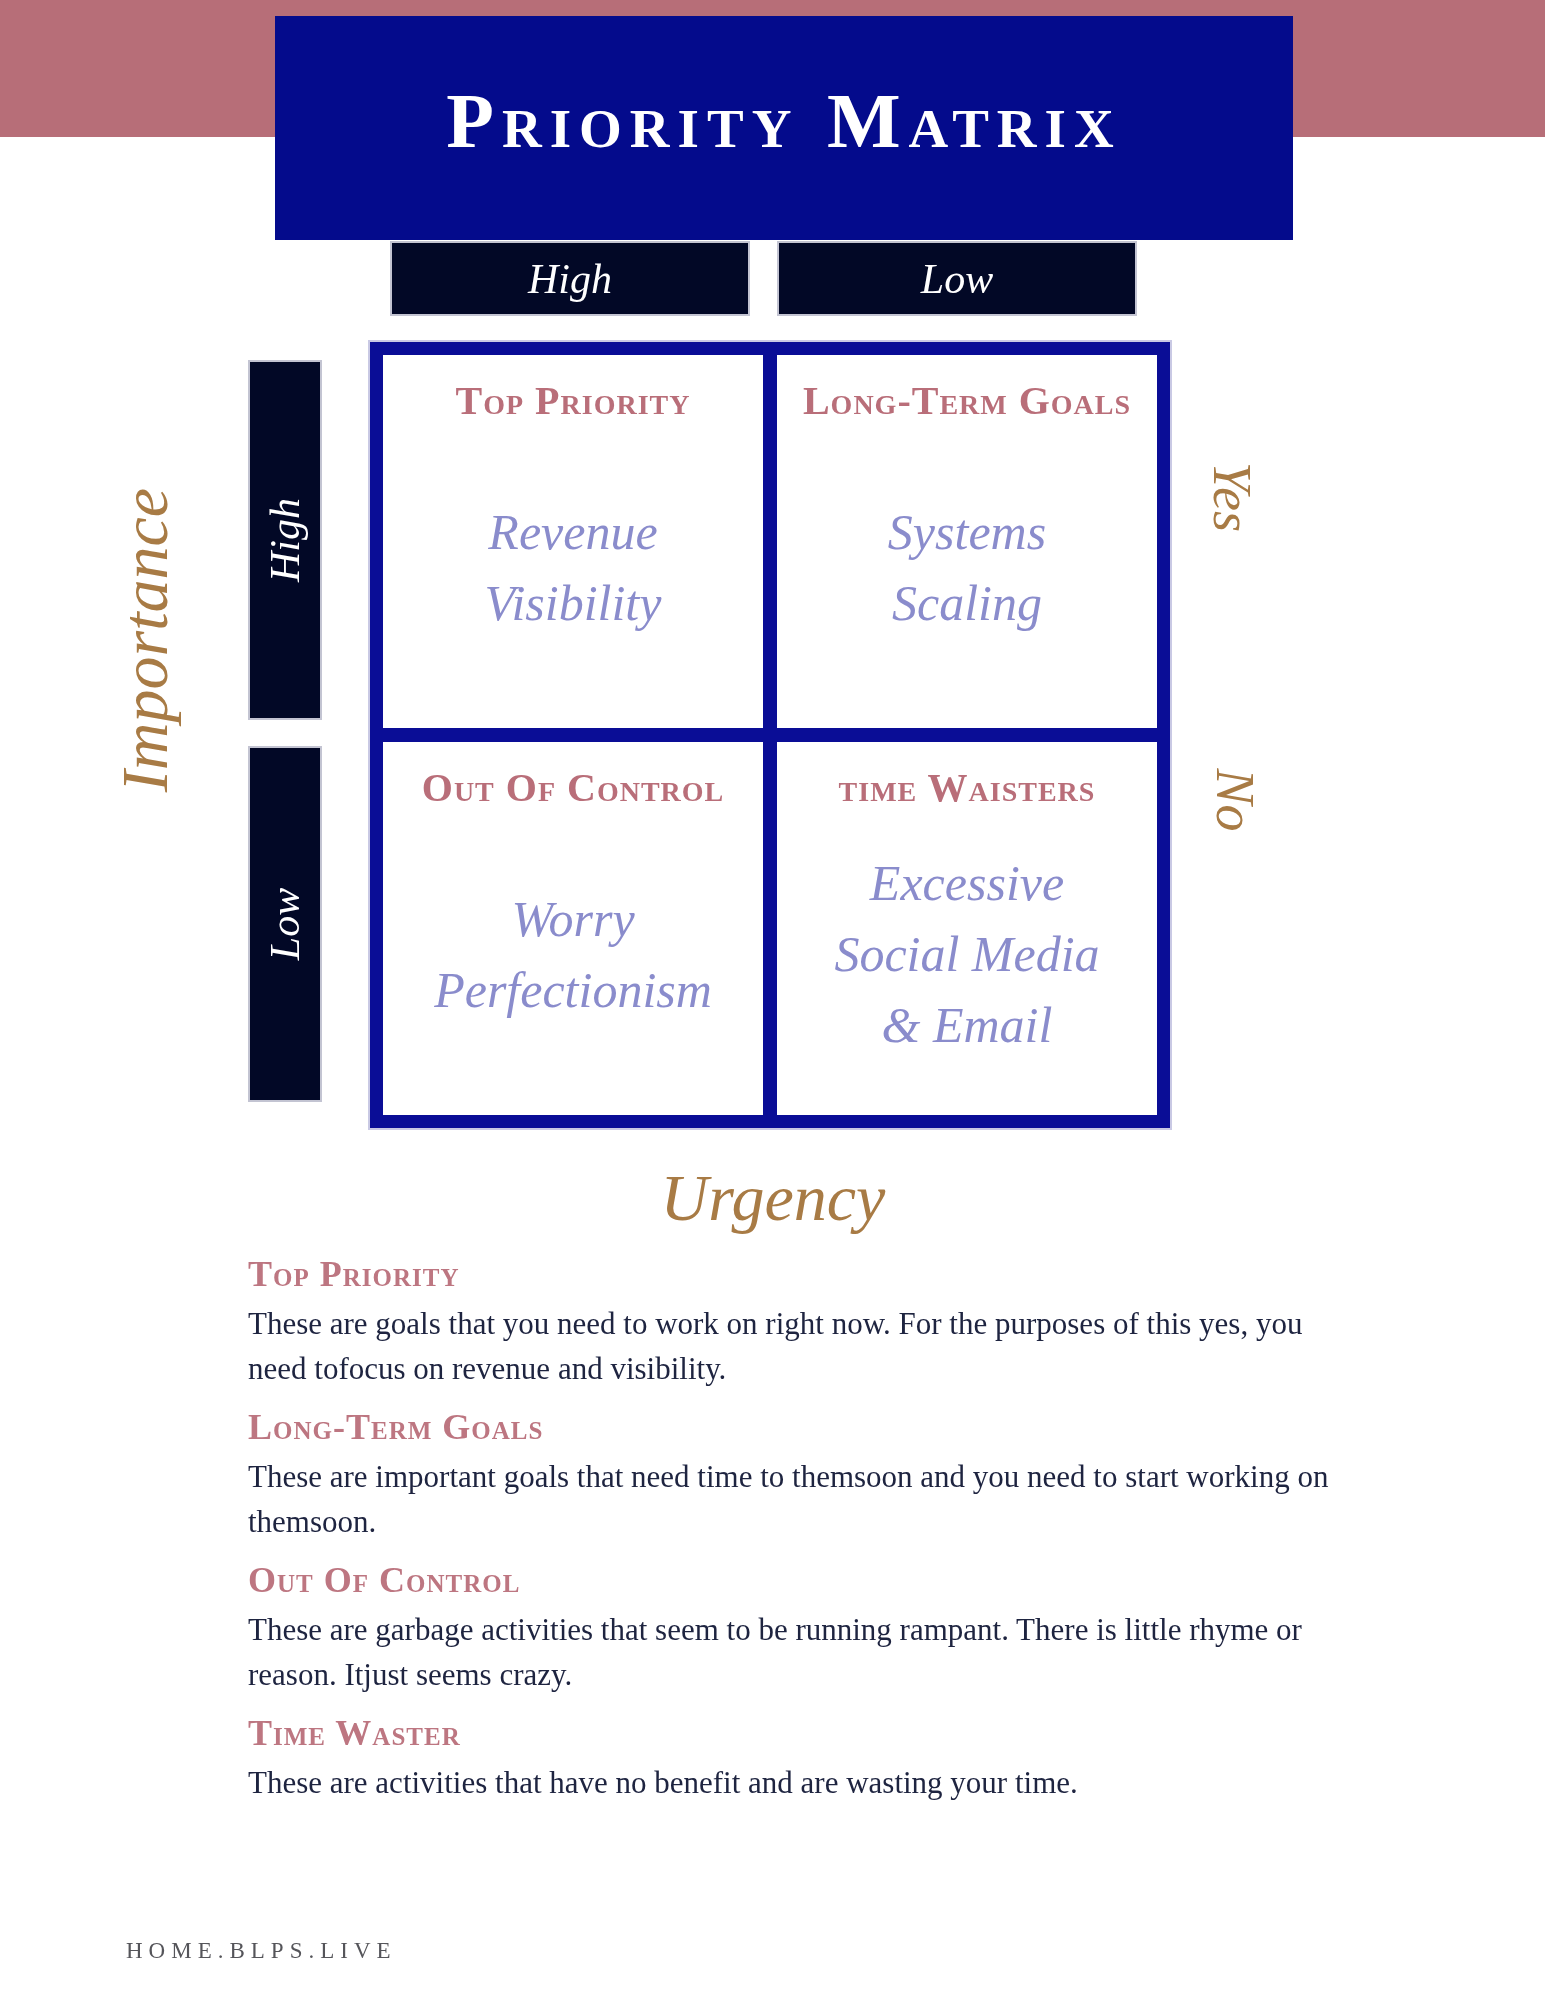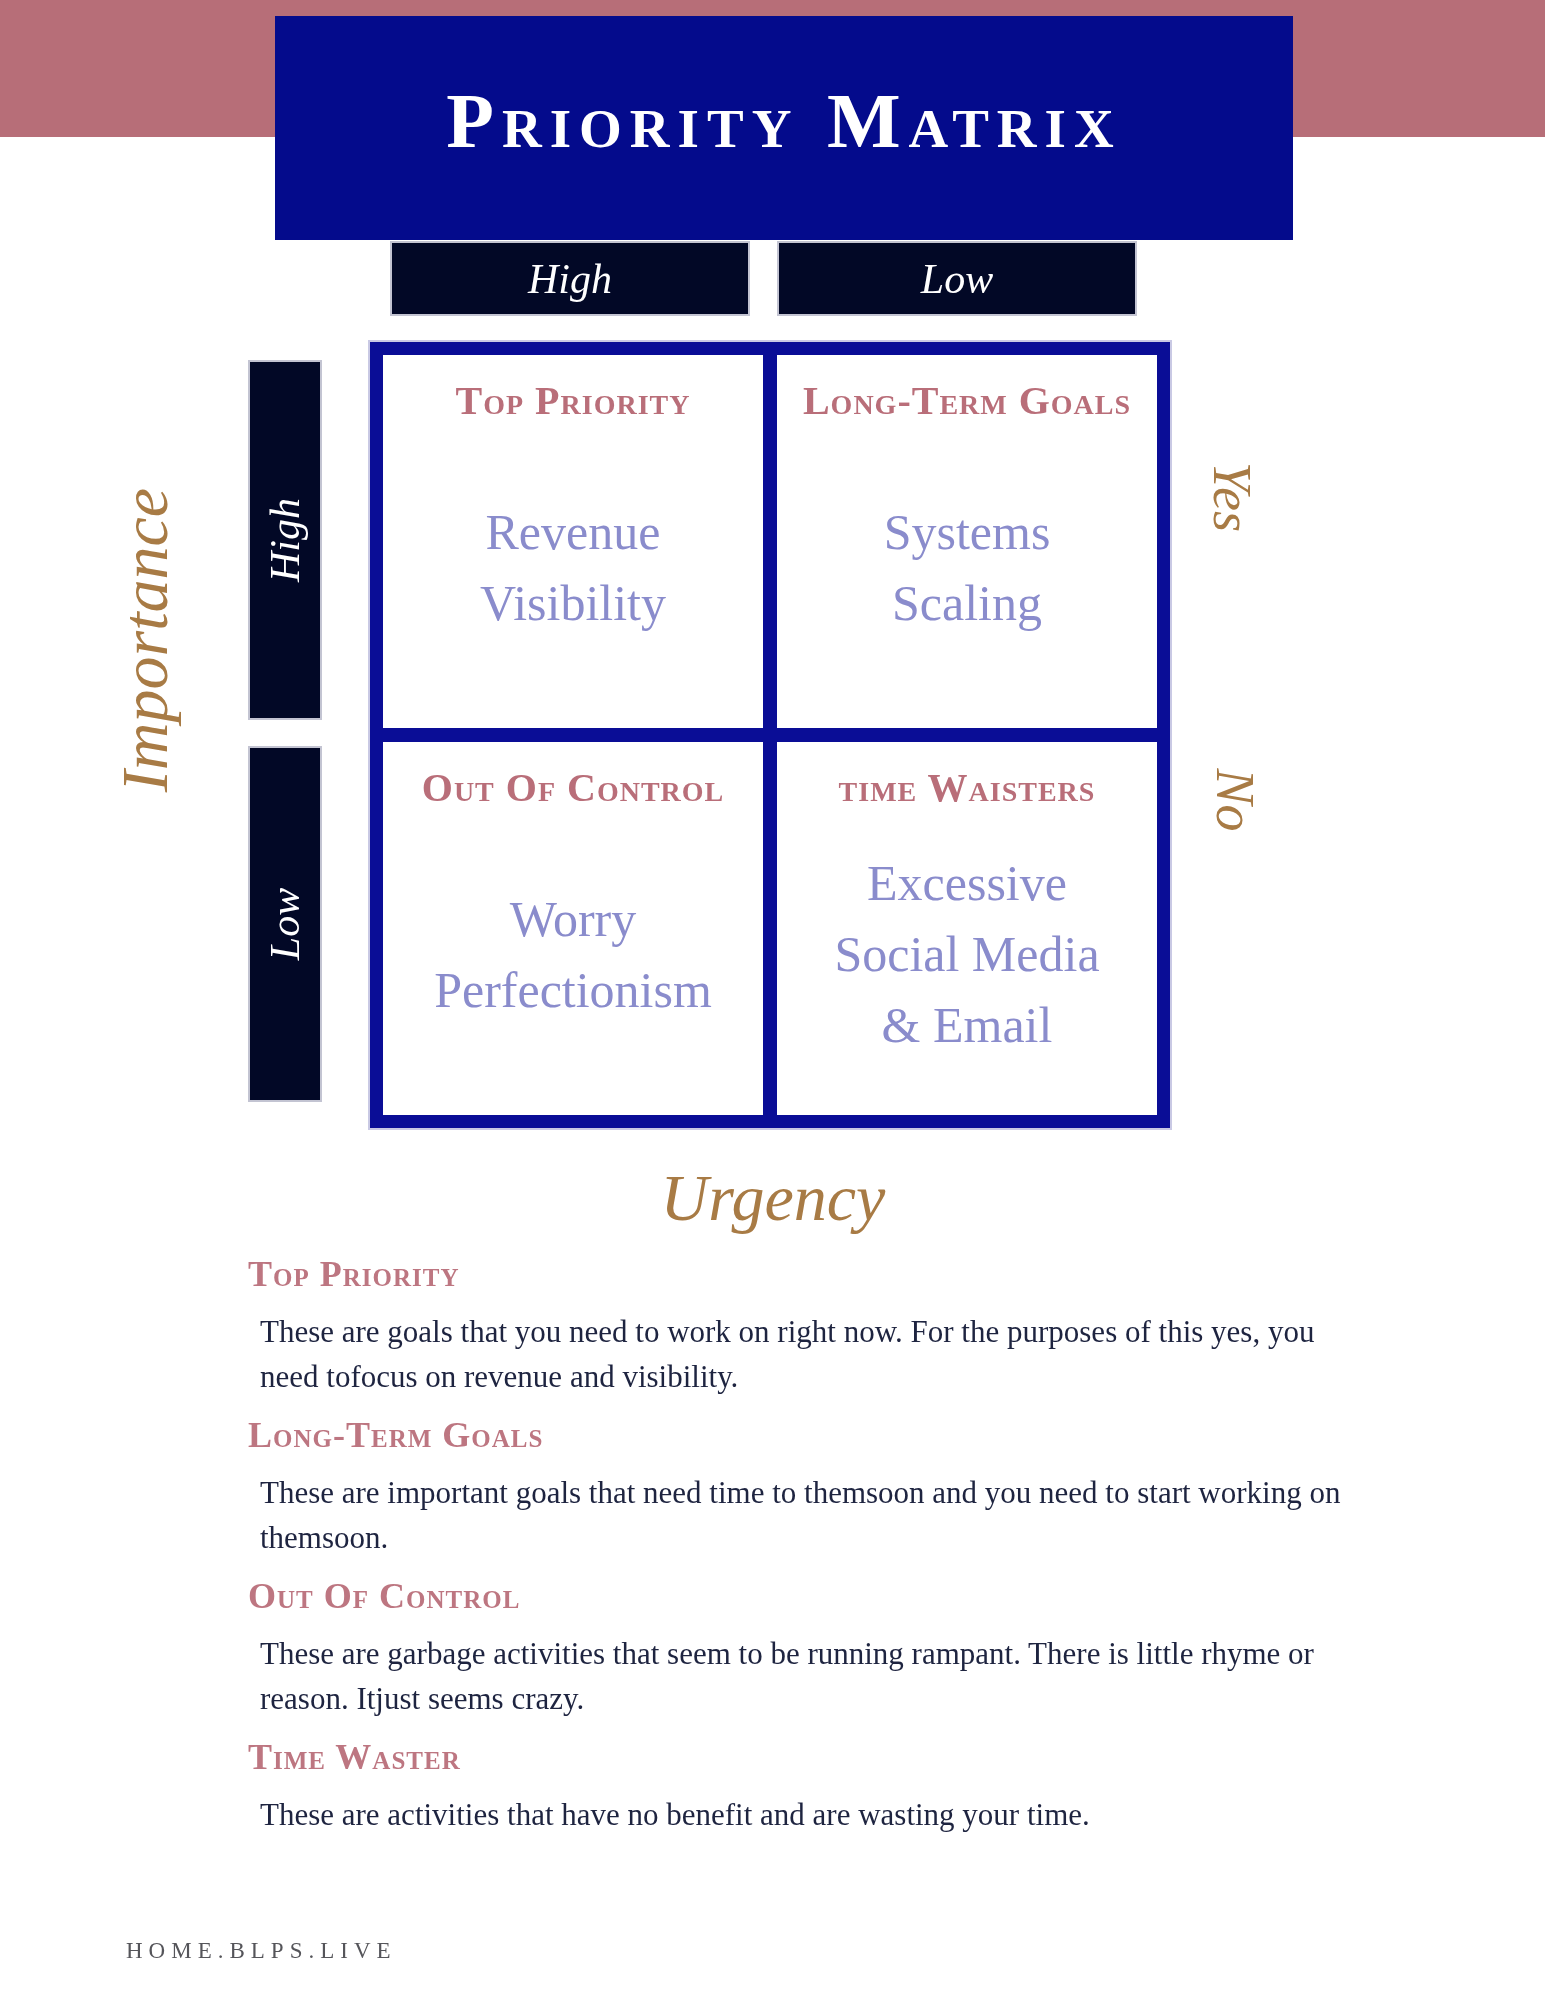--- a/index.html
+++ b/index.html
@@ -133,20 +133,21 @@
   .q-items {
     flex: 1;
     display: flex;
     flex-direction: column;
     justify-content: center;
     align-items: center;
     gap: 16px;
   }
   .q-item {
     color: #8a8ccc;
+    font-style: italic;
     font-size: 50px;
     line-height: 1.1;
     text-align: left;
     white-space: nowrap;
   }
 
   
   .sections {
     position: absolute;
     left: 248px; top: 1252px;
@@ -159,21 +160,21 @@
     font-weight: bold;
     font-size: 36px;
     line-height: 1.25;
     letter-spacing: 1px;
     margin: 0 0 4px 0;
   }
   .section-body {
     color: #1e2440;
     font-size: 31px;
     line-height: 45px;
-    margin: 12px;
+    margin: 0;
   }
 
   
   .footer {
     position: absolute;
     left: 120px; top: 1938px;
     color: #55555a;
     font-size: 23px;
     letter-spacing: 6px;
     margin-left: 6px;

